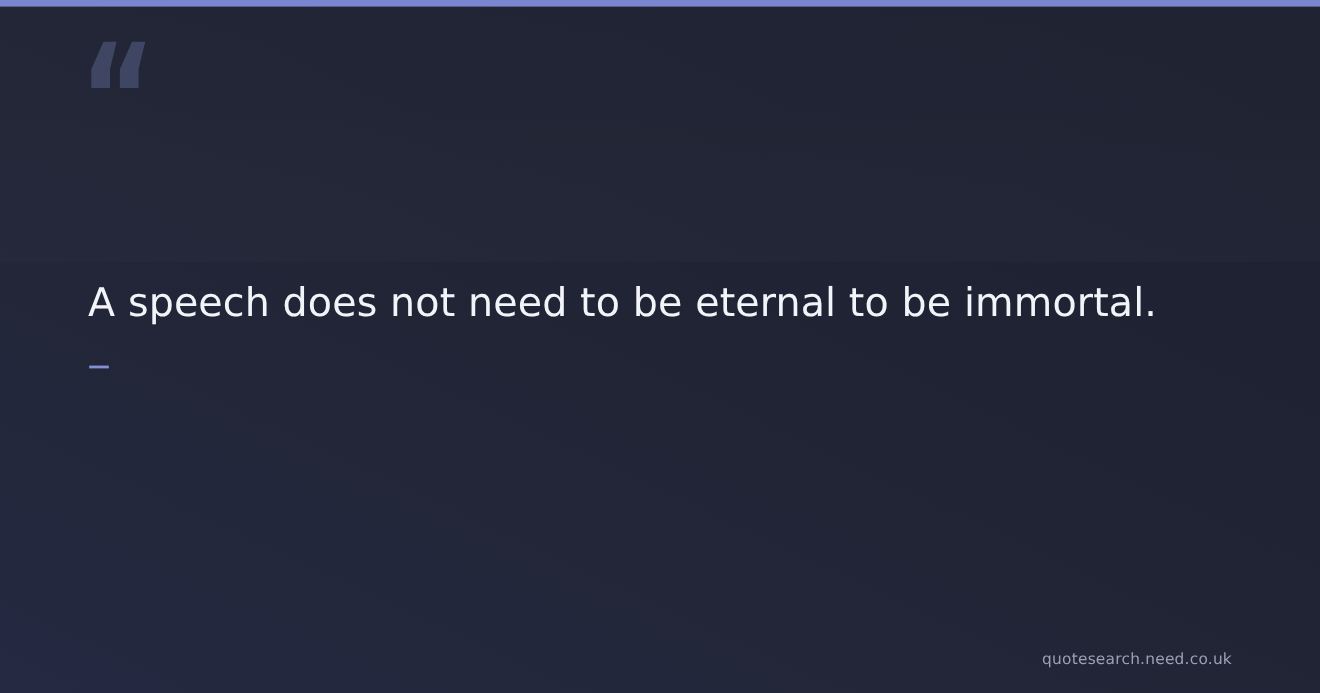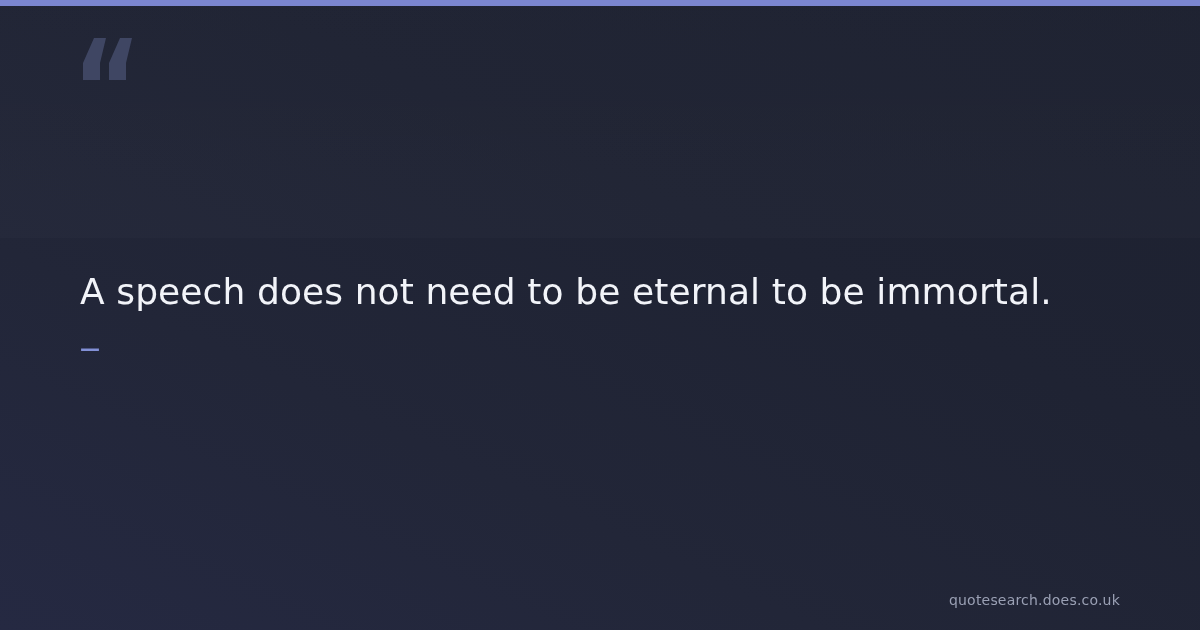--- a/index.html
+++ b/index.html
@@ -53,21 +53,21 @@
     top: 18px;
     width: 60px;
     height: 70px;
   }
   .quote-mark svg { display: block; }
 
   
   .content {
     position: absolute;
     left: 80px;
-    top: 268px;
+    top: 252px;
     width: 1040px;
   }
 
   .quote-text {
     font-size: 36px;
     line-height: 1.32;
     font-weight: 400;
     color: #f2f4f9;
     letter-spacing: 0.1px;
     white-space: nowrap;
@@ -114,15 +114,15 @@
   </div>
 
   <div class="content">
     <div class="quote-text">A speech does not need to be eternal to be immortal.</div>
 
     <div class="attribution">
       <span class="dash">—</span>
     </div>
   </div>
 
-  <div class="footer">quotesearch.does.co.uk</div>
+  <div class="footer">quotesearch.need.co.uk</div>
 
 </div>
 
 </body></html>

